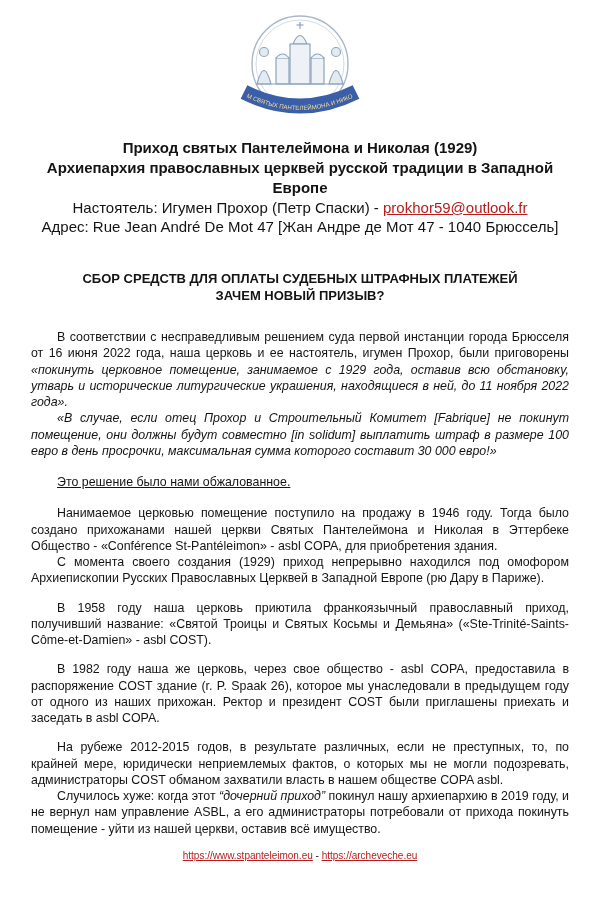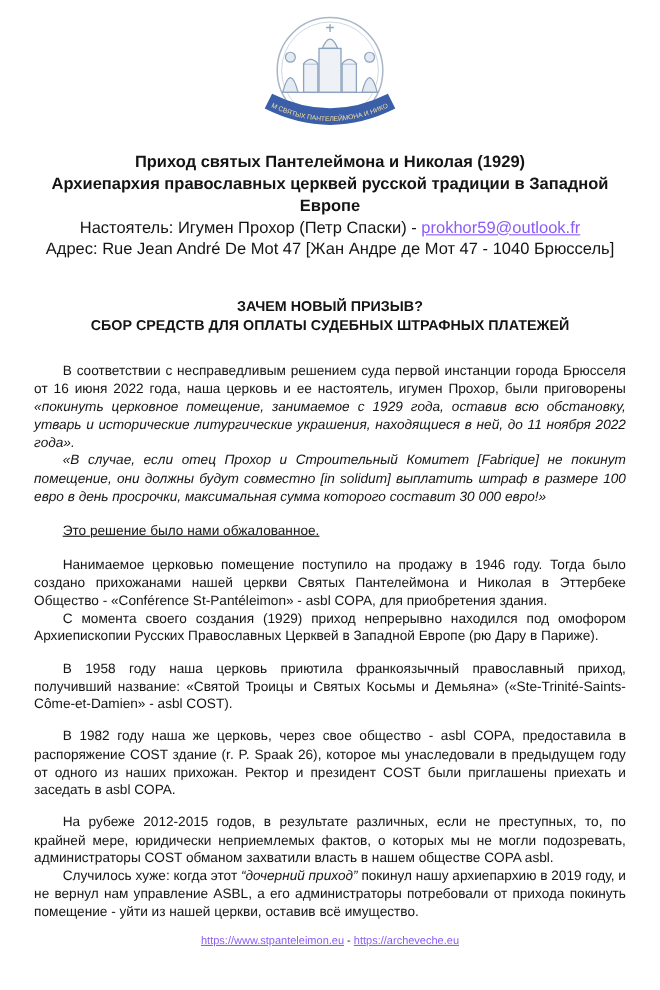--- a/index.html
+++ b/index.html
@@ -8,21 +8,21 @@
     box-sizing:border-box; padding:14px 31px 8px; overflow:hidden;
     font-family:"Liberation Sans", sans-serif;
     font-size:12.4px; line-height:1.31; color:#141414;
   }
   .logo-wrap { text-align:center; margin-bottom:4px; }
   .hdr { text-align:center; }
   .hdr-line { font-size:15px; line-height:1.32; }
   .bold { font-weight:700; }
   .italic { font-style:italic; }
   .underline { text-decoration:underline; }
-  a.link { color:#8b5cf6; text-decoration:underline; cursor:pointer; }
+  a.link { color:#b91c1c; text-decoration:underline; cursor:pointer; }
   .doc-title { text-align:center; font-weight:700; font-size:13px; line-height:1.3; margin-top:34px; }
   .body { margin-top:24px; text-align:justify; }
   p { margin:0; }
   .indent { text-indent:26px; }
   .gap { margin-top:13px; }
   .gap-lg { margin-top:15px; }
   .salutation { margin-top:0; }
   .after-salutation { margin-top:15px; }
   .footer { text-align:center; margin-top:12px; font-size:10px; }
 </style>
@@ -66,22 +66,22 @@
   <div class="hdr">
     <div class="hdr-line bold">Приход святых Пантелеймона и Николая (1929)</div>
     <div class="hdr-line bold">Архиепархия православных церквей русской традиции в Западной Европе</div>
     <div class="hdr-line">
       <span>Настоятель: Игумен Прохор (Петр Спаски) - </span><a class="link">prokhor59@outlook.fr</a>
     </div>
     <div class="hdr-line">Адрес: Rue Jean André De Mot 47 [Жан Андре де Мот 47 - 1040 Брюссель]</div>
   </div>
 
   <div class="doc-title">
+    <div>СБОР СРЕДСТВ ДЛЯ ОПЛАТЫ СУДЕБНЫХ ШТРАФНЫХ ПЛАТЕЖЕЙ</div>
     <div>ЗАЧЕМ НОВЫЙ ПРИЗЫВ?</div>
-    <div>СБОР СРЕДСТВ ДЛЯ ОПЛАТЫ СУДЕБНЫХ ШТРАФНЫХ ПЛАТЕЖЕЙ</div>
   </div>
 
   <div class="body">
 
     <p class="indent after-salutation">
       <span>В соответствии с несправедливым решением суда первой инстанции города Брюсселя от 16 июня 2022 года, наша церковь и ее настоятель, игумен Прохор, были приговорены </span><span class="italic">«покинуть церковное помещение, занимаемое с 1929 года, оставив всю обстановку, утварь и исторические литургические украшения, находящиеся в ней, до 11 ноября 2022 года».</span>
     </p>
 
     <p class="indent italic">«В случае, если отец Прохор и Строительный Комитет [Fabrique] не покинут помещение, они должны будут совместно [in solidum] выплатить штраф в размере 100 евро в день просрочки, максимальная сумма которого составит 30 000 евро!»</p>
 

